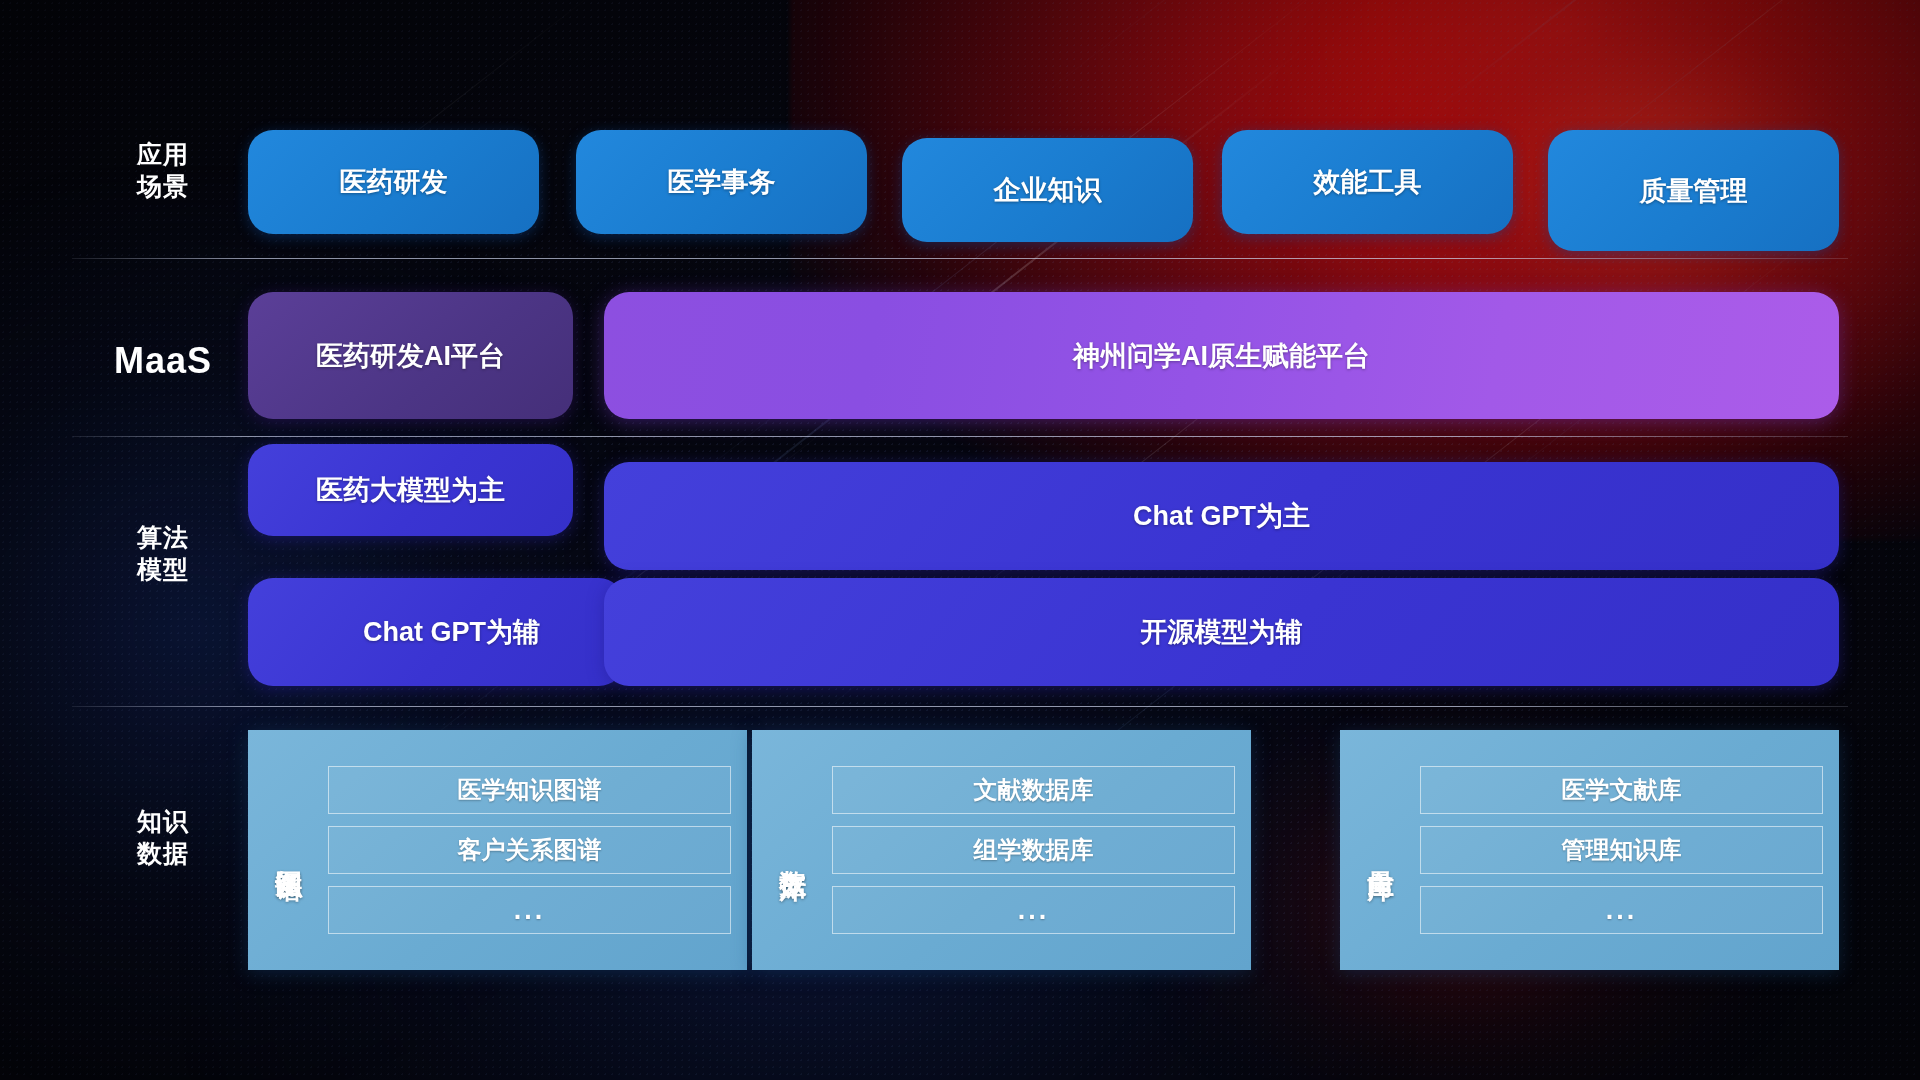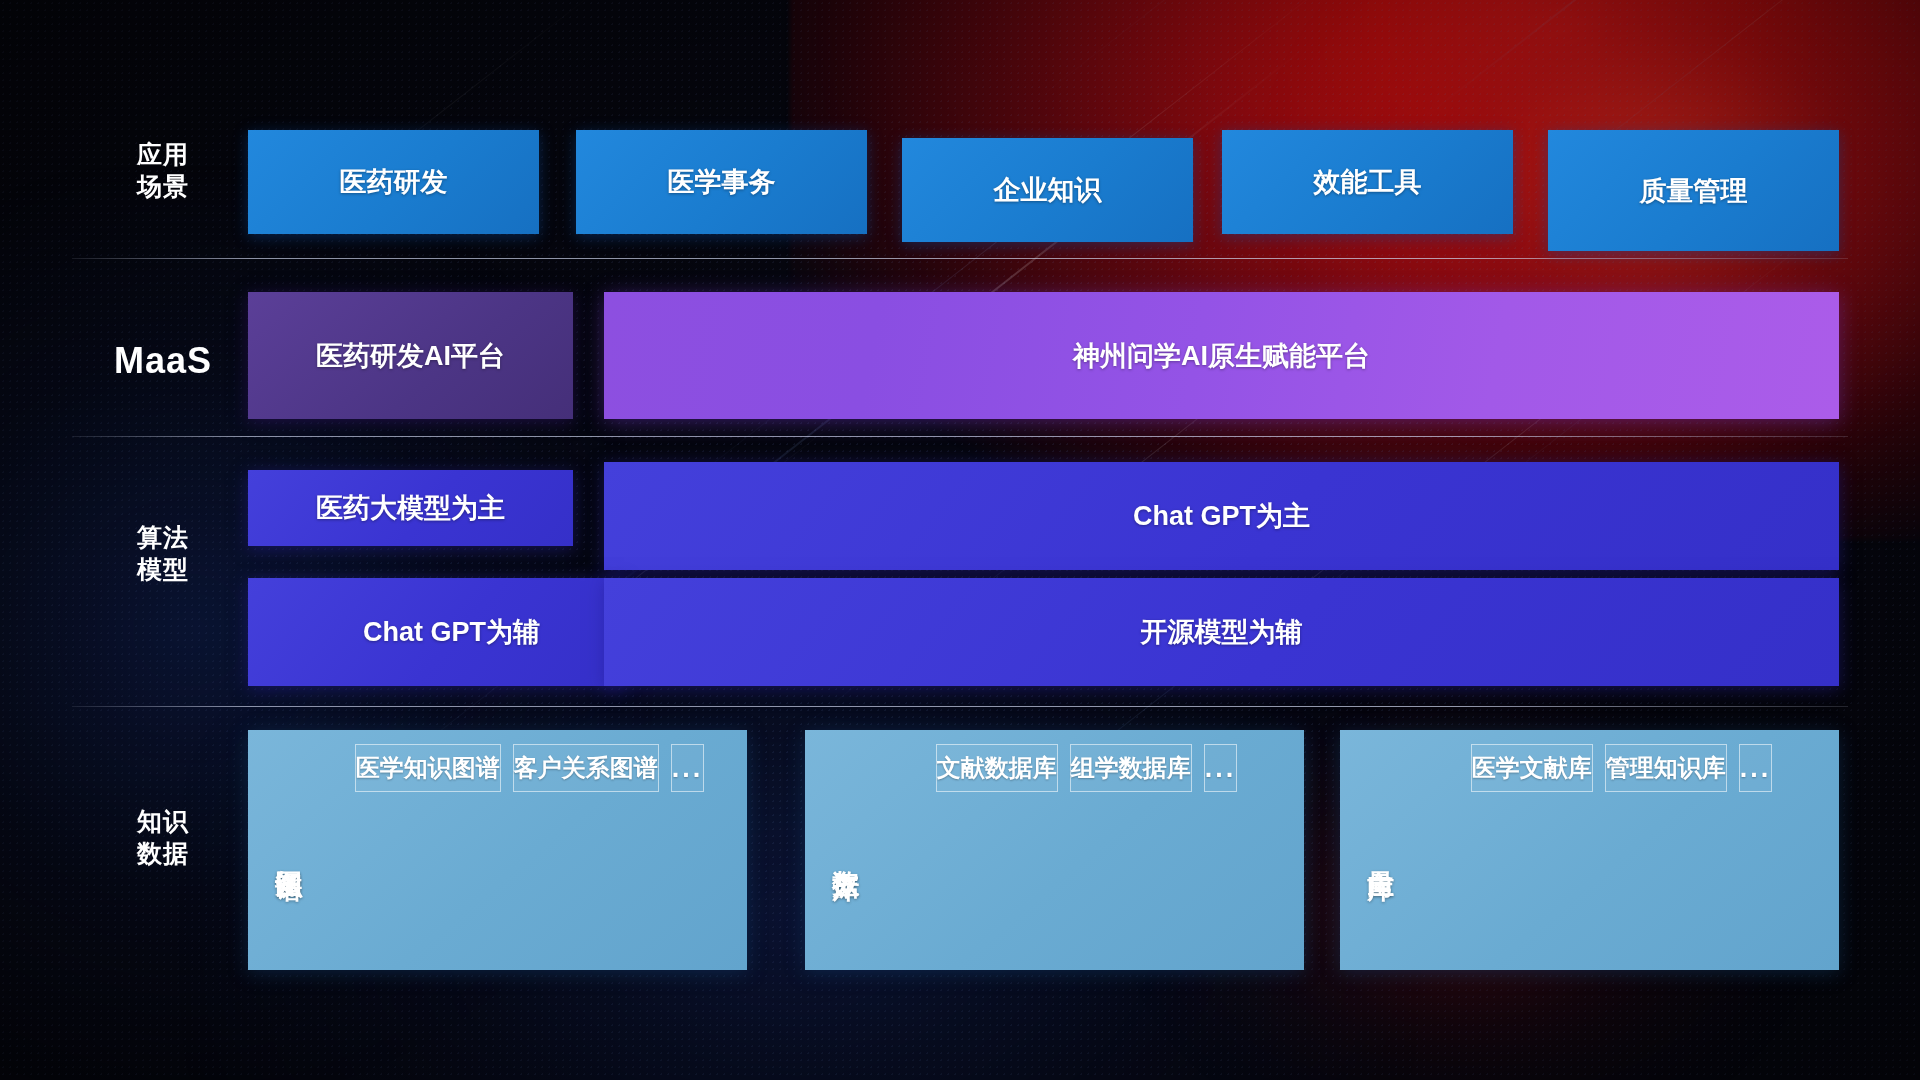--- a/index.html
+++ b/index.html
@@ -83,20 +83,21 @@
     width:170px;
     left:78px;
   }
 
   
   .cell {
     position:absolute;
     display:flex; align-items:center; justify-content:center;
     color:#fff; font-weight:700; text-align:right;
     text-shadow:0 1px 3px rgba(0,0,0,.35);
+    border-radius:25px;
   }
 
   
   .t1 {
     background:linear-gradient(135deg,#2288dd 0%,#1a7ccf 55%,#1670c2 100%);
     font-size:27px;
     box-shadow:0 3px 14px rgba(10,70,150,.45);
   }
   
   .t2-left {
@@ -127,21 +128,21 @@
   .t4-vlabel {
     flex:0 0 56px;
     display:flex; align-items:center; justify-content:center;
     color:#fff; font-weight:700; font-size:27px;
     line-height:1.16;
     writing-mode:vertical-rl;
     text-orientation:upright;
     letter-spacing:1px;
     text-shadow:0 1px 3px rgba(0,0,0,.3);
   }
-  .t4-items { flex:1; display:flex; flex-direction:row; justify-content:center; gap:12px; }
+  .t4-items { flex:1; display:flex; flex-direction:column; justify-content:center; gap:12px; }
   .t4-item {
     height:48px;
     border:1px solid rgba(255,255,255,.55);
     display:flex; align-items:center; justify-content:center;
     color:#ffffff; font-weight:700; font-size:24px;
     text-shadow:0 1px 2px rgba(0,0,0,.28);
     background:rgba(255,255,255,.045);
   }
   .t4-item.ellipsis { font-size:27px; letter-spacing:3px; }
 </style>
@@ -192,41 +193,41 @@
   <div class="tier-label" style="top:338px; font-size:36px;">MaaS</div>
 
   <div class="cell t2-left" style="left:248px; top:292px; width:325px; height:127px;">医药研发AI平台</div>
   <div class="cell t2-main" style="left:604px; top:292px; width:1235px; height:127px;">神州问学AI原生赋能平台</div>
 
   <div class="tier-label" style="top:521px">
       <div>算法</div>
       <div>模型</div>
     </div>
 
-  <div class="cell t3" style="left:248px; top:470px; width:325px; height:76px;">医药大模型为主</div>
+  <div class="cell t3" style="left:248px; top:444px; width:325px; height:92px;">医药大模型为主</div>
   <div class="cell t3" style="left:604px; top:462px; width:1235px; height:108px;">Chat GPT为主</div>
 
   <div class="cell t3" style="left:248px; top:578px; width:376px; height:108px;padding-left:31px;">Chat GPT为辅</div>
   <div class="cell t3" style="left:604px; top:578px; width:1235px; height:108px;">开源模型为辅</div>
 
   <div class="tier-label" style="top:805px">
       <div>知识</div>
       <div>数据</div>
     </div>
 
   <div class="t4-panel" style="left:248px; top:730px; width:499px; height:240px;">
     <div class="t4-vlabel">知识图谱</div>
     <div class="t4-items">
       <div class="t4-item">医学知识图谱</div>
       <div class="t4-item">客户关系图谱</div>
       <div class="t4-item ellipsis">...</div>
     </div>
   </div>
 
-  <div class="t4-panel" style="left:805px; top:730px; width:499px; height:240px;">
+  <div class="t4-panel" style="left:752px; top:730px; width:499px; height:240px;">
     <div class="t4-vlabel">数据库</div>
     <div class="t4-items">
       <div class="t4-item">文献数据库</div>
       <div class="t4-item">组学数据库</div>
       <div class="t4-item ellipsis">...</div>
     </div>
   </div>
 
   <div class="t4-panel" style="left:1340px; top:730px; width:499px; height:240px;">
     <div class="t4-vlabel">向量库</div>

